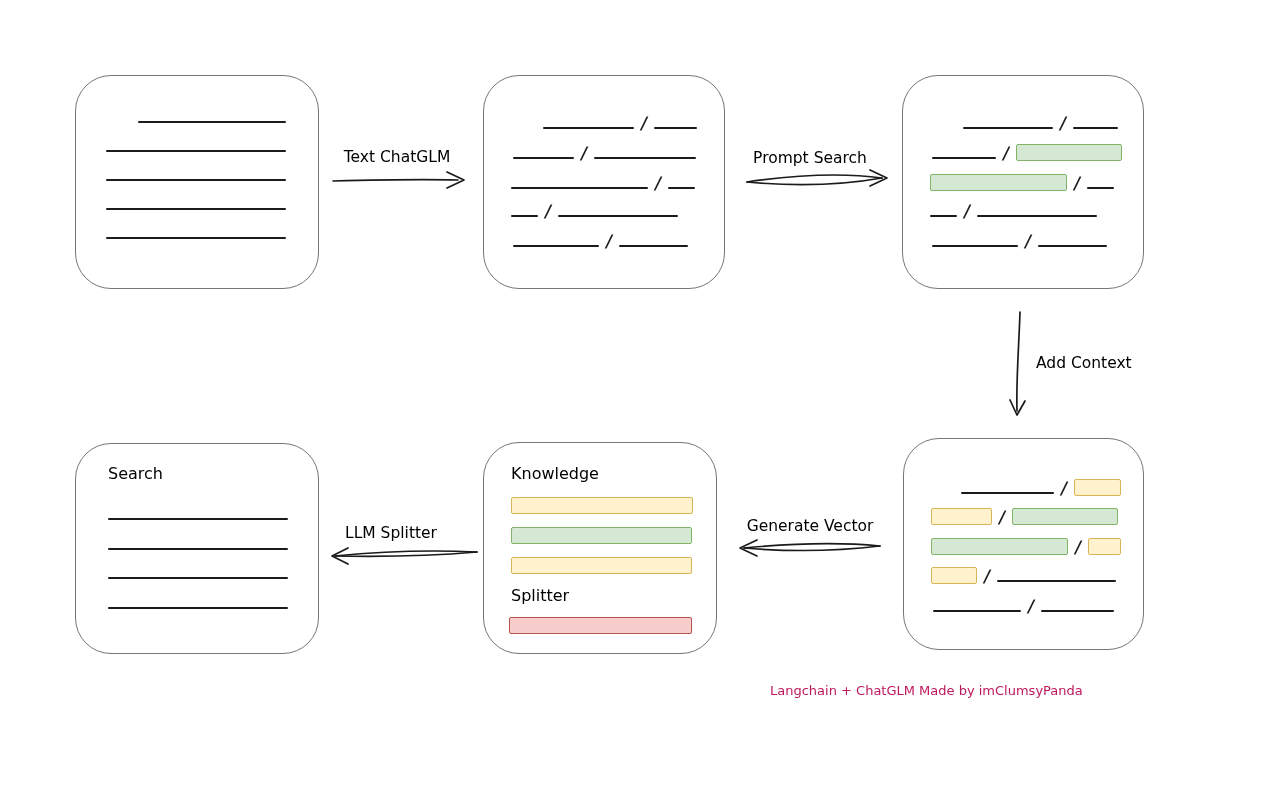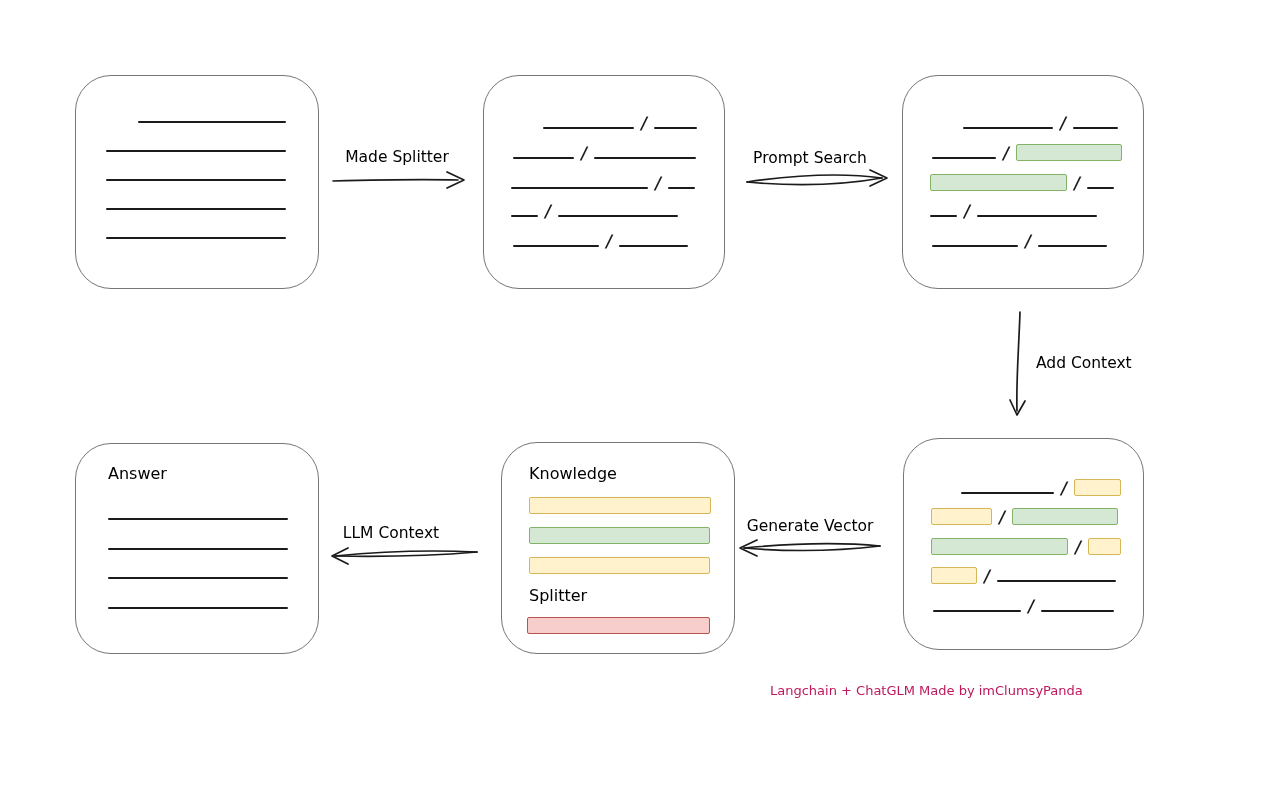--- a/index.html
+++ b/index.html
@@ -18,21 +18,21 @@
   }
   .panel{
     position:absolute;background:#ffffff;
     border:1.6px solid var(--box-border);
     border-radius:36px;
   }
   #box-document{left:75px;top:75px;width:242px;height:212px;}
   #box-chunks{left:483px;top:75px;width:240px;height:212px;}
   #box-retrieved{left:902px;top:75px;width:240px;height:212px;}
   #box-context{left:903px;top:438px;width:239px;height:210px;}
-  #box-prompt{left:483px;top:442px;width:232px;height:210px;margin-left:18px;}
+  #box-prompt{left:483px;top:442px;width:232px;height:210px;}
   #box-answer{left:75px;top:443px;width:242px;height:209px;}
 
   .row{position:absolute;display:flex;align-items:flex-end;column-gap:7px;height:18px;}
   .seg-line{height:2px;background:var(--ink);border-radius:1px;margin-bottom:2px;}
   .slash{
     font-size:17px;font-weight:bold;line-height:15px;color:var(--ink);
     transform:skewX(-10deg);
   }
   .bar{height:15px;border:1.5px solid;border-radius:2px;}
   .bar-green{background:var(--green-fill);border-color:var(--green-border);}
@@ -174,21 +174,21 @@
     </div>
     <div class="row" style="top: 113px; left: 27px;">
       <div class="bar bar-yellow" style="width: 179px;"></div>
     </div>
     <div class="row" style="top: 173px; left: 25px;">
       <div class="bar bar-red" style="width: 181px;"></div>
     </div>
   </div>
 
 <div id="box-answer" class="panel">
-  <div id="answer-label" class="box-heading">Answer</div>
+  <div id="answer-label" class="box-heading">Search</div>
 <div class="row" style="top: 60px; left: 32px;">
       <div class="seg-line" style="width: 180px;"></div>
     </div>
     <div class="row" style="top: 90px; left: 32px;">
       <div class="seg-line" style="width: 180px;"></div>
     </div>
     <div class="row" style="top: 119px; left: 32px;">
       <div class="seg-line" style="width: 180px;"></div>
     </div>
     <div class="row" style="top: 149px; left: 32px;">
@@ -215,19 +215,19 @@
     <path d="M880 546 C838 551 792 552 744 548"></path>
     <path d="M757 540 L740 548 L757 556"></path>
   </g>
   <g>
     <path d="M477 552 C435 550 385 551 335 556"></path>
     <path d="M477 552 C430 556 385 557 335 556"></path>
     <path d="M348 548 L332 556 L348 564"></path>
   </g>
 </svg>
 
-<div id="lbl-text-splitter" class="arrow-label">Made Splitter</div>
+<div id="lbl-text-splitter" class="arrow-label">Text ChatGLM</div>
 <div id="lbl-vector-search" class="arrow-label">Prompt Search</div>
 <div id="lbl-add-context" class="arrow-label">Add Context</div>
 <div id="lbl-generate-prompt" class="arrow-label">Generate Vector</div>
-<div id="lbl-llm-response" class="arrow-label">LLM Context</div>
+<div id="lbl-llm-response" class="arrow-label">LLM Splitter</div>
 
 <div id="caption">Langchain + ChatGLM Made by imClumsyPanda</div>
 
 </body></html>

